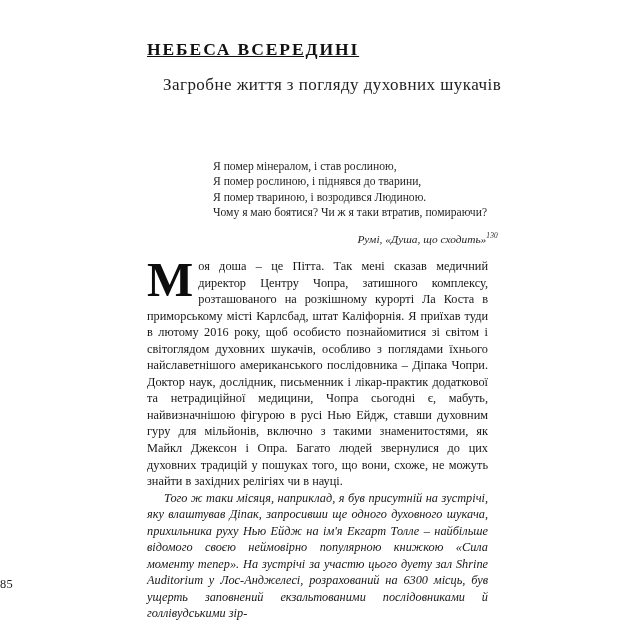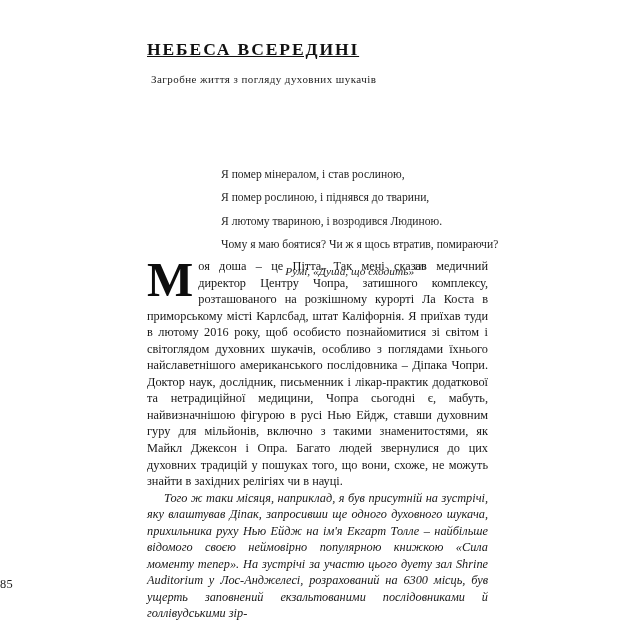--- a/index.html
+++ b/index.html
@@ -45,44 +45,44 @@
     font-size: 17.5px;
     font-weight: bold;
     letter-spacing: 1.9px;
     line-height: 22px;
     color: #111111;
     margin: 0 0 11px 0;
     white-space: nowrap;
     text-decoration: underline;
   }
   .chapter-subtitle {
-    font-size: 11px;
+    font-size: 17px;
     line-height: 17px;
     letter-spacing: 0.45px;
     color: #1e1e1e;
-    margin: 4px;
+    margin: 16px;
     white-space: nowrap;
   }
 
   
   .epigraph {
     top: 159px;
     left: 213px;
     width: 285px;
   }
   .epigraph-line {
     font-size: 11.6px;
     line-height: 15.3px;
     color: #1f1f1f;
-    margin: 8px;
+    margin: 0;
     white-space: nowrap;
   }
   .epigraph-source {
     margin: 8px 0 16px 0;
-    text-align: center;
+    text-align: right;
     font-style: italic;
     font-size: 11.4px;
     line-height: 15px;
     color: #1f1f1f;
   }
   .epigraph-source sup {
     font-size: 7.4px;
     vertical-align: super;
     font-style: italic;
     letter-spacing: 0.2px;
@@ -138,22 +138,22 @@
 <div class="page">
 
   <div class="text-col chapter-head">
     <h1 class="chapter-title">НЕБЕСА ВСЕРЕДИНІ</h1>
     <p class="chapter-subtitle">Загробне життя з погляду духовних шукачів</p>
   </div>
 
   <div class="text-col epigraph">
     <p class="epigraph-line">Я помер мінералом, і став рослиною,</p>
     <p class="epigraph-line">Я помер рослиною, і піднявся до тварини,</p>
-    <p class="epigraph-line">Я лютому твариною, і возродився Людиною.</p>
-    <p class="epigraph-line">Чому я маю боятися? Чи ж я щось втратив, помираючи?</p>
+    <p class="epigraph-line">Я помер твариною, і возродився Людиною.</p>
+    <p class="epigraph-line">Чому я маю боятися? Чи ж я таки втратив, помираючи?</p>
     <p class="epigraph-source">
       <span>Румі, «Душа, що сходить»</span><sup>130</sup>
     </p>
   </div>
 
   <div class="text-col body-col">
     <p class="body-par first">
       <span class="dropcap">М</span><span>оя доша – це Пітта. Так мені сказав медичний директор Центру Чопра, затишного комплексу, розташованого на розкішному курорті Ла Коста в приморському місті Карлсбад, штат Каліфорнія. Я приїхав туди в лютому 2016 року, щоб особисто познайомитися зі світом і світоглядом духовних шукачів, особливо з поглядами їхнього найславетнішого американського послідовника – Діпака Чопри. Доктор наук, дослідник, письменник і лікар-практик додаткової та нетрадиційної медицини, Чопра сьогодні є, мабуть, найвизначнішою фігурою в русі Нью Ейдж, ставши духовним гуру для мільйонів, включно з такими знаменитостями, як Майкл Джексон і Опра. Багато людей звернулися до цих духовних традицій у пошуках того, що вони, схоже, не можуть знайти в західних релігіях чи в науці.</span>
     </p>
     <p class="body-par">Того ж таки місяця, наприклад, я був присутній на зустрічі, яку влаштував Діпак, запросивши ще одного духовного шукача, прихильника руху Нью Ейдж на ім'я Екгарт Толле – найбільше відомого своєю неймовірно популярною книжкою «Сила моменту тепер». На зустрічі за участю цього дуету зал Shrine Auditorium у Лос-Анджелесі, розрахований на 6300 місць, був ущерть заповнений екзальтованими послідовниками й голлівудськими зір-</p>

